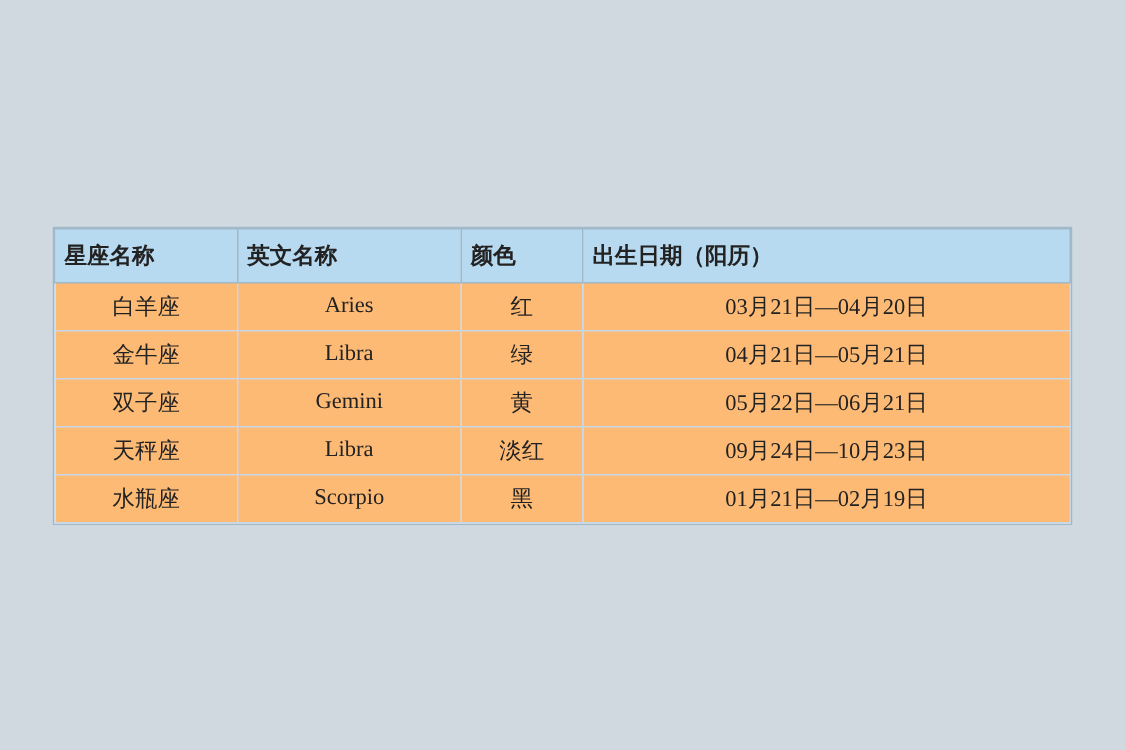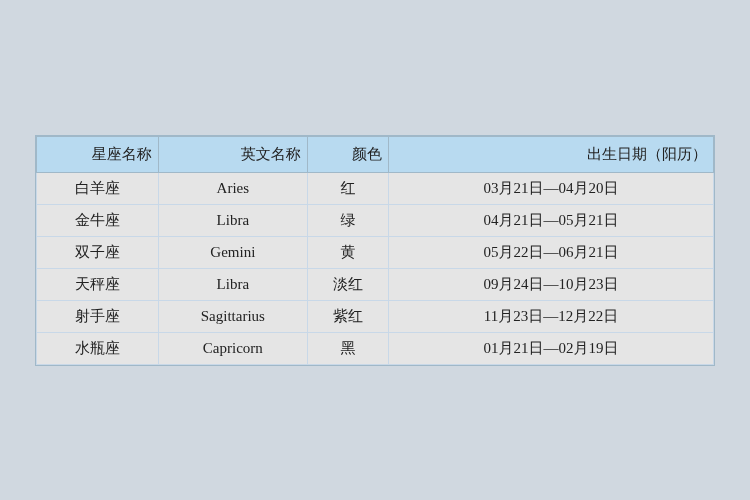--- a/index.html
+++ b/index.html
@@ -26,28 +26,28 @@
       border-collapse: collapse;
     }
 
     thead tr {
       background-color: #b8daf0;
     }
 
     thead th {
       padding: 8px 6px;
       border: 1px solid #a0b8c8;
-      text-align: right;
-      font-weight: normal;
+      text-align: left;
+      font-weight: bold;
       color: #222;
       font-size: 15px;
     }
 
     tbody tr {
-      background-color: #e5e5e5;
+      background-color: #fdba74;
     }
 
     tbody td {
       padding: 6px 8px;
       border: 1px solid #c8d8e8;
       text-align: center;
       color: #222;
       font-size: 15px;
     }
 
@@ -89,26 +89,20 @@
           <td>黄</td>
           <td>05月22日—06月21日</td>
         </tr>
         <tr>
           <td>天秤座</td>
           <td>Libra</td>
           <td>淡红</td>
           <td>09月24日—10月23日</td>
         </tr>
         <tr>
-          <td>射手座</td>
-          <td>Sagittarius</td>
-          <td>紫红</td>
-          <td>11月23日—12月22日</td>
-        </tr>
-        <tr>
           <td>水瓶座</td>
-          <td>Capricorn</td>
+          <td>Scorpio</td>
           <td>黑</td>
           <td>01月21日—02月19日</td>
         </tr>
       </tbody>
   </table>
 </div>
 
 </body></html>

